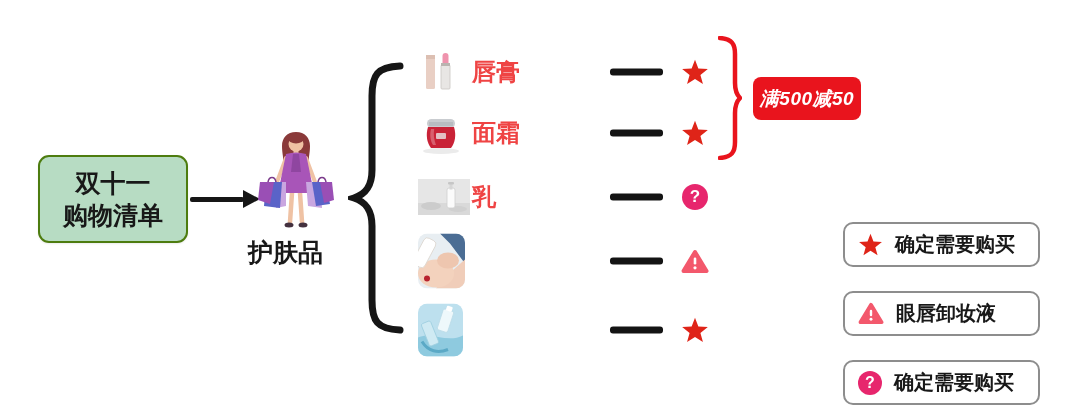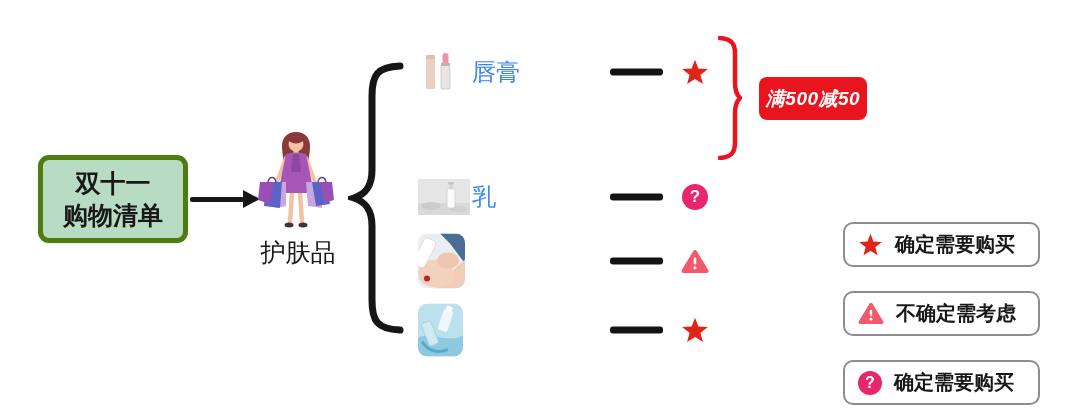--- a/index.html
+++ b/index.html
@@ -3,51 +3,51 @@
 <meta charset="utf-8">
 <style>
   html,body{margin:0;padding:0;background:#fff;}
   .canvas{
     position:relative;width:1080px;height:413px;background:#ffffff;overflow:hidden;
     font-family:"Liberation Sans","DejaVu Sans",sans-serif;color:#1b1b1b;
   }
   
   .root-box{
     position:absolute;left:38px;top:155px;width:150px;height:88px;
-    background:#b7dcc3;border:5px solid #4d7c0f;border-radius:11px;
+    background:#b7dcc3;border:2px solid #4d7c0f;border-radius:11px;
     display:flex;align-items:center;justify-content:center;box-sizing:border-box;
     box-shadow:0 1px 2px rgba(0,0,0,0.08);
   }
   .root-label{font-size:25px;font-weight:bold;line-height:1.3;text-align:center;white-space:pre-line;color:#181818;}
   
   .arrow-line{position:absolute;left:190px;top:197px;width:54px;height:5px;background:#161616;border-radius:2px;}
   .arrow-head{position:absolute;left:243px;top:190px;width:0;height:0;
     border-left:17px solid #161616;border-top:9px solid transparent;border-bottom:9px solid transparent;}
   
   .person{position:absolute;left:256px;top:130px;width:80px;height:104px;}
-  .category-label{position:absolute;left:248px;top:236px;width:100px;text-align:center;
-    font-size:25px;font-weight:normal;color:#181818;}
+  .category-label{position:absolute;left:248px;top:236px;width:100px;
+    font-size:25px;font-weight:bold;color:#181818;}
   
   .brace-black{position:absolute;left:348px;top:62px;width:58px;height:272px;}
   .brace-red{position:absolute;left:718px;top:36px;width:24px;height:124px;}
   
   .item-row{position:absolute;left:412px;width:312px;height:64px;}
   .item-image{position:absolute;left:6px;top:50%;transform:translateY(-50%);}
   .item-label{position:absolute;left:60px;top:50%;transform:translateY(-50%);
-    font-size:24px;font-weight:normal;white-space:pre-line;line-height:1.15;color:#3b82f6;}
+    font-size:24px;font-weight:bold;white-space:pre-line;line-height:1.15;color:#ef4444;}
   .item-dash{position:absolute;left:198px;top:50%;transform:translateY(-50%);
     width:53px;height:7px;background:#141414;border-radius:3px;}
   .item-icon{position:absolute;left:269px;top:50%;transform:translateY(-50%);width:28px;height:28px;
     display:flex;align-items:center;justify-content:center;}
   .q-badge{width:26px;height:26px;border-radius:50%;background:#e7266d;color:#fff;
     display:flex;align-items:center;justify-content:center;font-size:17px;font-weight:bold;}
   .q-badge.small{width:24px;height:24px;font-size:16px;}
   
   .promo-badge{position:absolute;left:753px;top:77px;width:108px;height:43px;background:#e9141d;
-    border-radius:8px;display:flex;align-items:center;justify-content:center;margin-left:6px;}
+    border-radius:8px;display:flex;align-items:center;justify-content:center;}
   .promo-label{color:#ffffff;font-size:19px;font-weight:bold;font-style:italic;letter-spacing:0.5px;}
   
   .legend{position:absolute;left:843px;top:222px;display:flex;flex-direction:column;gap:24px;}
   .legend-box{width:197px;height:45px;background:#fff;border:2px solid #8d8d8d;border-radius:10px;
     display:flex;align-items:center;gap:12px;padding-left:13px;box-sizing:border-box;}
   .legend-label{font-size:20px;font-weight:bold;color:#181818;}
 </style>
 </head>
 <body>
 
@@ -100,20 +100,37 @@
     </svg>
     <div class="item-label">唇膏</div>
     <div class="item-dash"></div>
     <div class="item-icon">
       <svg width="28" height="27" viewBox="0 0 28 27">
         <polygon points="14,0.8 17.35,9.6 26.84,10.0 19.42,16.0 21.94,25.1 14,19.9 6.06,25.1 8.58,16.0 1.16,10.0 10.65,9.6" fill="#df2418"></polygon>
       </svg>
     </div>
   </div>
 
+  <div class="item-row" style="top:101px">
+    <svg class="item-image" width="46" height="46" viewBox="0 0 46 46">
+      <ellipse cx="23" cy="41" rx="18" ry="3" fill="#ebebeb"></ellipse>
+      <rect x="9" y="9" width="28" height="9" rx="4.5" fill="#c9ccd0"></rect>
+      <rect x="11" y="12" width="24" height="4" fill="#b8bcc1"></rect>
+      <path d="M10,17 C7.5,25 9,33 13,38 L33,38 C37,33 38.5,25 36,17 Z" fill="#c92237"></path>
+      <path d="M13,19 C11.5,25 12.5,31 15,35 L18,35 C16,30 15.2,24 16.2,19 Z" fill="#ffffff" opacity="0.28"></path>
+      <rect x="18" y="23" width="10" height="6" rx="1" fill="#e8d9dc" opacity="0.85"></rect>
+    </svg>
+    <div class="item-label">面霜</div>
+    <div class="item-dash"></div>
+    <div class="item-icon">
+      <svg width="28" height="27" viewBox="0 0 28 27">
+        <polygon points="14,0.8 17.35,9.6 26.84,10.0 19.42,16.0 21.94,25.1 14,19.9 6.06,25.1 8.58,16.0 1.16,10.0 10.65,9.6" fill="#df2418"></polygon>
+      </svg>
+    </div>
+  </div>
 
   <div class="item-row" style="top:165px">
     <svg class="item-image" width="52" height="36" viewBox="0 0 52 36">
       <rect width="52" height="36" fill="#e6e6e6"></rect>
       <rect y="24" width="52" height="12" fill="#d9d9d9"></rect>
       <ellipse cx="13" cy="27" rx="10" ry="4" fill="#cccccc"></ellipse>
       <ellipse cx="40" cy="30" rx="9" ry="3" fill="#d0d0d0"></ellipse>
       <rect x="29" y="9" width="8" height="20" rx="2" fill="#fbfbfb" stroke="#cfcfcf" stroke-width="0.8"></rect>
       <rect x="31.5" y="4.5" width="3" height="6" fill="#d6d6d6"></rect>
       <rect x="30" y="3" width="6" height="2.5" rx="1" fill="#c6c6c6"></rect>
@@ -197,21 +214,21 @@
       <span class="legend-label">确定需要购买</span>
     </div>
     <div class="legend-box">
       <span>
         <svg width="26" height="23" viewBox="0 0 28 25" style="display:block">
           <path d="M14,3 L25.5,22 L2.5,22 Z" fill="#f3586c" stroke="#f3586c" stroke-width="4" stroke-linejoin="round"></path>
           <rect x="12.7" y="8.5" width="2.6" height="7" rx="1.3" fill="#fff"></rect>
           <circle cx="14" cy="18.8" r="1.6" fill="#fff"></circle>
         </svg>
       </span>
-      <span class="legend-label">不确定需考虑</span>
+      <span class="legend-label">眼唇卸妆液</span>
     </div>
     <div class="legend-box">
       <span>
         <div class="q-badge small">
             <span>?</span>
           </div>
       </span>
       <span class="legend-label">确定需要购买</span>
     </div>
   </div>

